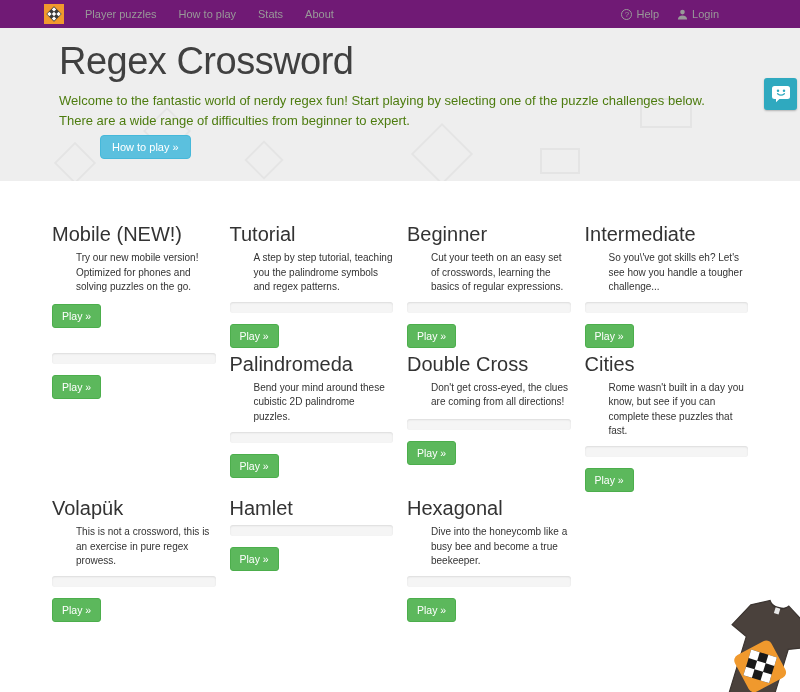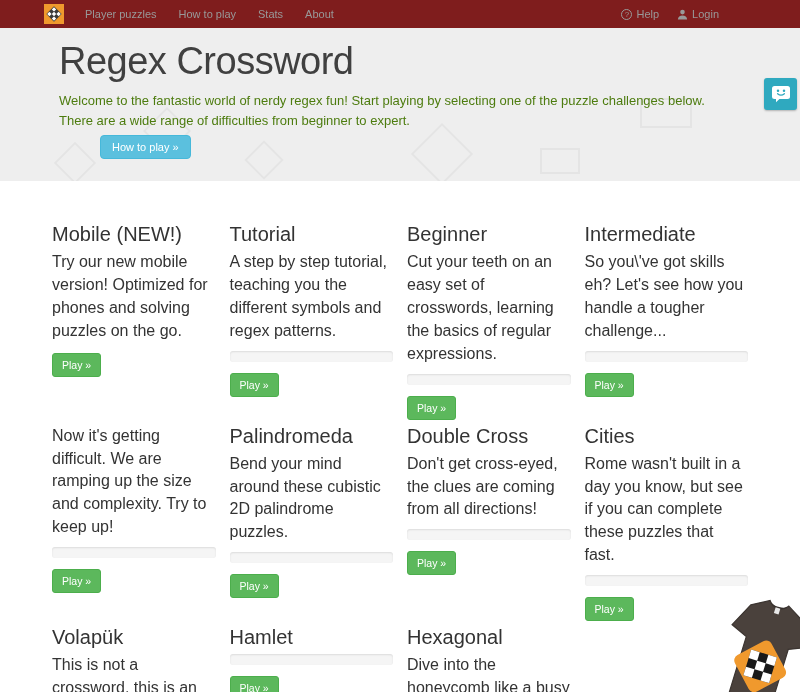--- a/index.html
+++ b/index.html
@@ -1,20 +1,20 @@
 <!DOCTYPE html>
 <html><head>
 <meta charset="utf-8">
 <style>
   * { box-sizing: border-box; margin: 0; padding: 0; }
   html,body { width: 800px; height: 692px; overflow: hidden; background:#fff;
     font-family: "Liberation Sans", sans-serif; color:#333; }
 
   
-  .navbar { height:28px; background:#7f1d1d; display:flex; }
+  .navbar { height:28px; background:#701a75; display:flex; }
   .nav-inner { width:712px; margin:0 auto; display:flex; align-items:center; height:100%; }
   .brand { width:20px; height:20px; margin-right:10px; display:block; }
   .nav-link { color:#999; font-size:11px; padding:0 11px; text-decoration:none; line-height:28px; cursor:pointer; }
   .nav-right { margin-left:auto; margin-right:28px; display:flex; align-items:center; }
   .nav-right .nav-link { display:flex; align-items:center; gap:4px; padding:0 9px; }
   .q-icon { width:11px; height:11px; border:1px solid #999; border-radius:50%;
     font-size:8px; line-height:9px; text-align:center; color:#999; display:inline-block; }
 
   
   .hero { position:relative; background:#eeeeee; padding:12px 0 22px 14px; overflow:hidden; }
@@ -28,21 +28,21 @@
 
   
   .feedback { position:absolute; top:78px; right:3px; width:33px; height:32px; border-radius:3px;
     background:#2fa9bf; display:flex; align-items:center; justify-content:center;
     box-shadow:0 1px 2px rgba(0,0,0,.25); cursor:pointer; }
 
   
   .cards-section { padding-top:42px; }
   .cards-grid { display:grid; grid-template-columns:repeat(4, 1fr); column-gap:14px; row-gap:5px; }
   .card h2 { font-size:20px; font-weight:400; color:#333; line-height:22px; margin-bottom:6px; }
-  .card p { font-size:16px; line-height:1.43; color:#333; min-height:30px; margin-bottom:8px; }
+  .card p { font-size:10px; line-height:1.43; color:#333; min-height:30px; margin-bottom:8px;margin-left:24px; }
   .progress { height:11px; background:#f5f5f5; border-radius:3px; margin-bottom:11px;
     box-shadow:inset 0 1px 2px rgba(0,0,0,.1); }
   .btn-play { display:inline-block; background:#5cb85c; border:1px solid #4cae4c; color:#fff;
     font-size:10.5px; padding:5px 9px; border-radius:3px; text-decoration:none; cursor:pointer; }
   .card.no-bar .btn-play { margin-top:2px; }
 
   
   .tshirt { position:absolute; right:-24px; bottom:-26px; width:122px; height:122px;
     transform:rotate(17deg); cursor:pointer; }
 </style>
@@ -110,41 +110,40 @@
   <div class="container cards-grid">
 
     <div class="card no-bar">
       <h2>Mobile (NEW!)</h2>
       <p>Try our new mobile version! Optimized for phones and solving puzzles on the go.</p>
       <a class="btn-play">Play »</a>
     </div>
 
     <div class="card">
       <h2>Tutorial</h2>
-      <p>A step by step tutorial, teaching you the different symbols and regex patterns.</p>
+      <p>A step by step tutorial, teaching you the palindrome symbols and regex patterns.</p>
       <div class="progress"></div>
       <a class="btn-play">Play »</a>
     </div>
 
     <div class="card">
       <h2>Beginner</h2>
       <p>Cut your teeth on an easy set of crosswords, learning the basics of regular expressions.</p>
       <div class="progress"></div>
       <a class="btn-play">Play »</a>
     </div>
 
     <div class="card">
       <h2>Intermediate</h2>
       <p>So you\'ve got skills eh? Let's see how you handle a tougher challenge...</p>
       <div class="progress"></div>
       <a class="btn-play">Play »</a>
     </div>
 
     <div class="card">
-      <p>Now it's getting difficult. We are ramping up the size and complexity. Try to keep up!</p>
       <div class="progress"></div>
       <a class="btn-play">Play »</a>
     </div>
 
     <div class="card">
       <h2>Palindromeda</h2>
       <p>Bend your mind around these cubistic 2D palindrome puzzles.</p>
       <div class="progress"></div>
       <a class="btn-play">Play »</a>
     </div>

